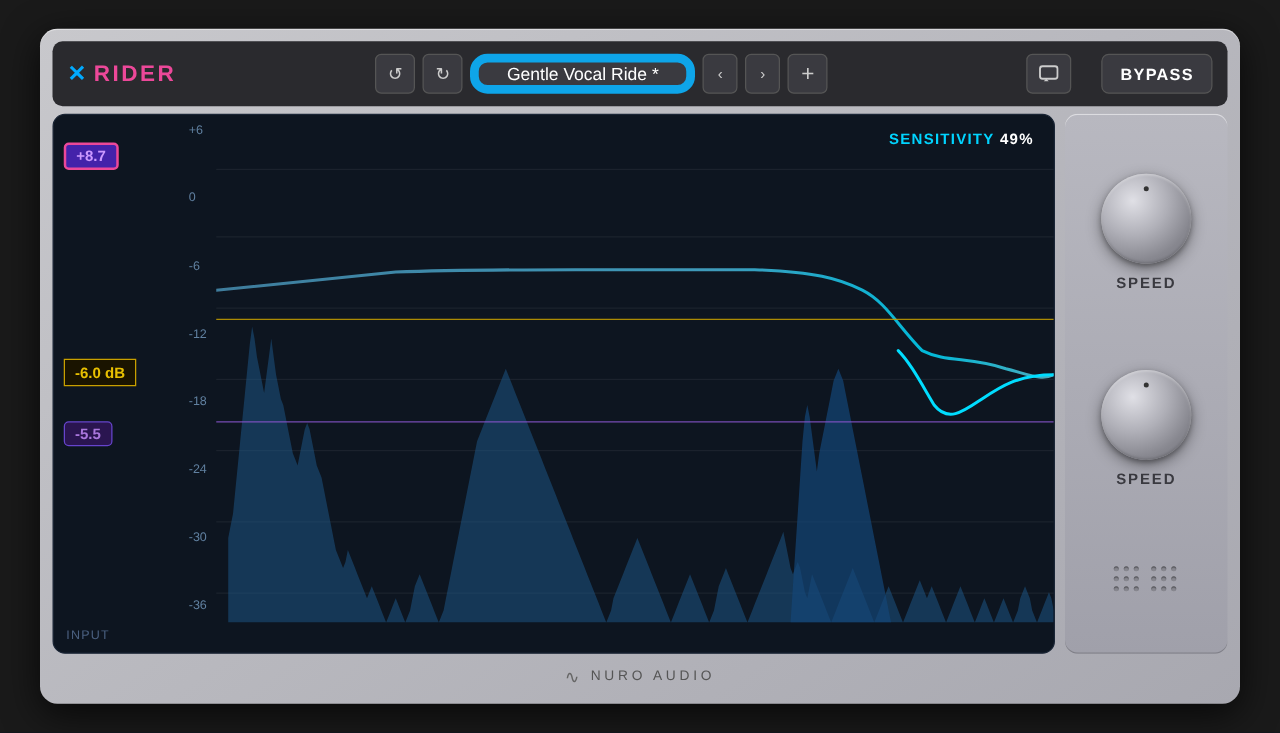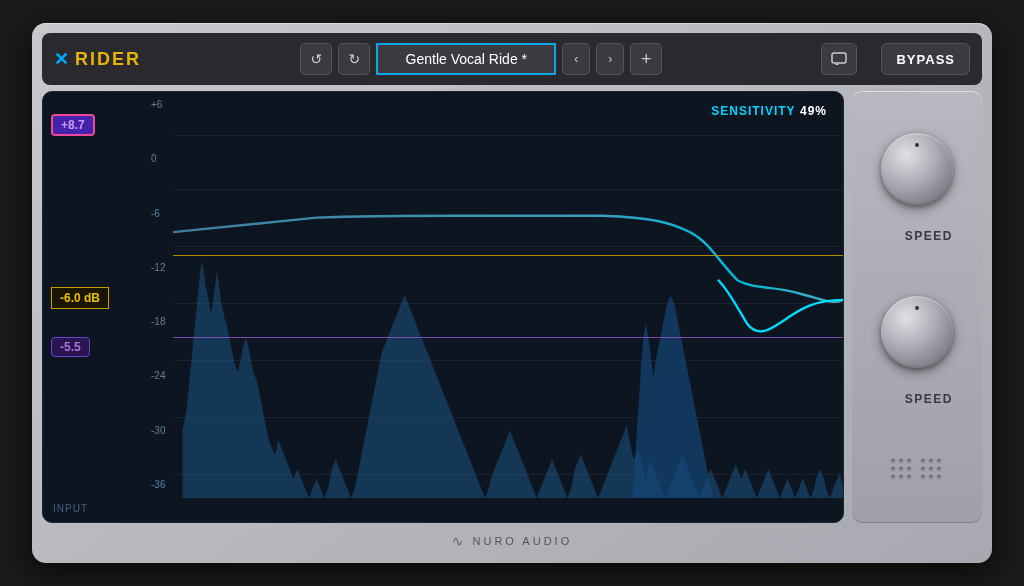--- a/index.html
+++ b/index.html
@@ -44,21 +44,21 @@
       gap: 6px;
     }
 
     .logo-x {
       color: #00aaff;
       font-size: 18px;
       font-weight: bold;
     }
 
     .logo-text {
-      color: #eab308;
+      color: #ec4899;
       font-size: 18px;
       font-weight: 700;
       letter-spacing: 2px;
     }
 
     .header-center {
       display: flex;
       align-items: center;
       gap: 6px;
     }
@@ -72,22 +72,22 @@
       height: 32px;
       display: flex;
       align-items: center;
       justify-content: center;
       cursor: pointer;
       font-size: 14px;
     }
 
     .preset-name-btn {
       background: #3a3a40;
-      border: 2px solid #0ea5e9;
-      border-radius: 1px;
+      border: 7px solid #0ea5e9;
+      border-radius: 14px;
       color: #ffffff;
       padding: 0 16px;
       height: 32px;
       display: flex;
       align-items: center;
       font-size: 14px;
       font-weight: 500;
       cursor: pointer;
       min-width: 180px;
       justify-content: center;
@@ -298,22 +298,22 @@
       flex-direction: column;
       align-items: center;
       justify-content: space-around;
       padding: 16px 0;
       box-shadow: inset 0 1px 0 rgba(255,255,255,0.5), inset 0 -1px 0 rgba(0,0,0,0.2);
     }
 
     .knob-section {
       display: flex;
       flex-direction: column;
-      align-items: flex-end;
-      gap: 24px;
+      align-items: center;
+      gap: 8px;
     }
 
     .knob {
       width: 72px;
       height: 72px;
       border-radius: 50%;
       background: radial-gradient(circle at 35% 30%, #e0e0e6 0%, #b0b0b8 40%, #888890 70%, #707078 100%);
       box-shadow: 
         0 4px 12px rgba(0,0,0,0.4),
         0 2px 4px rgba(0,0,0,0.3),

